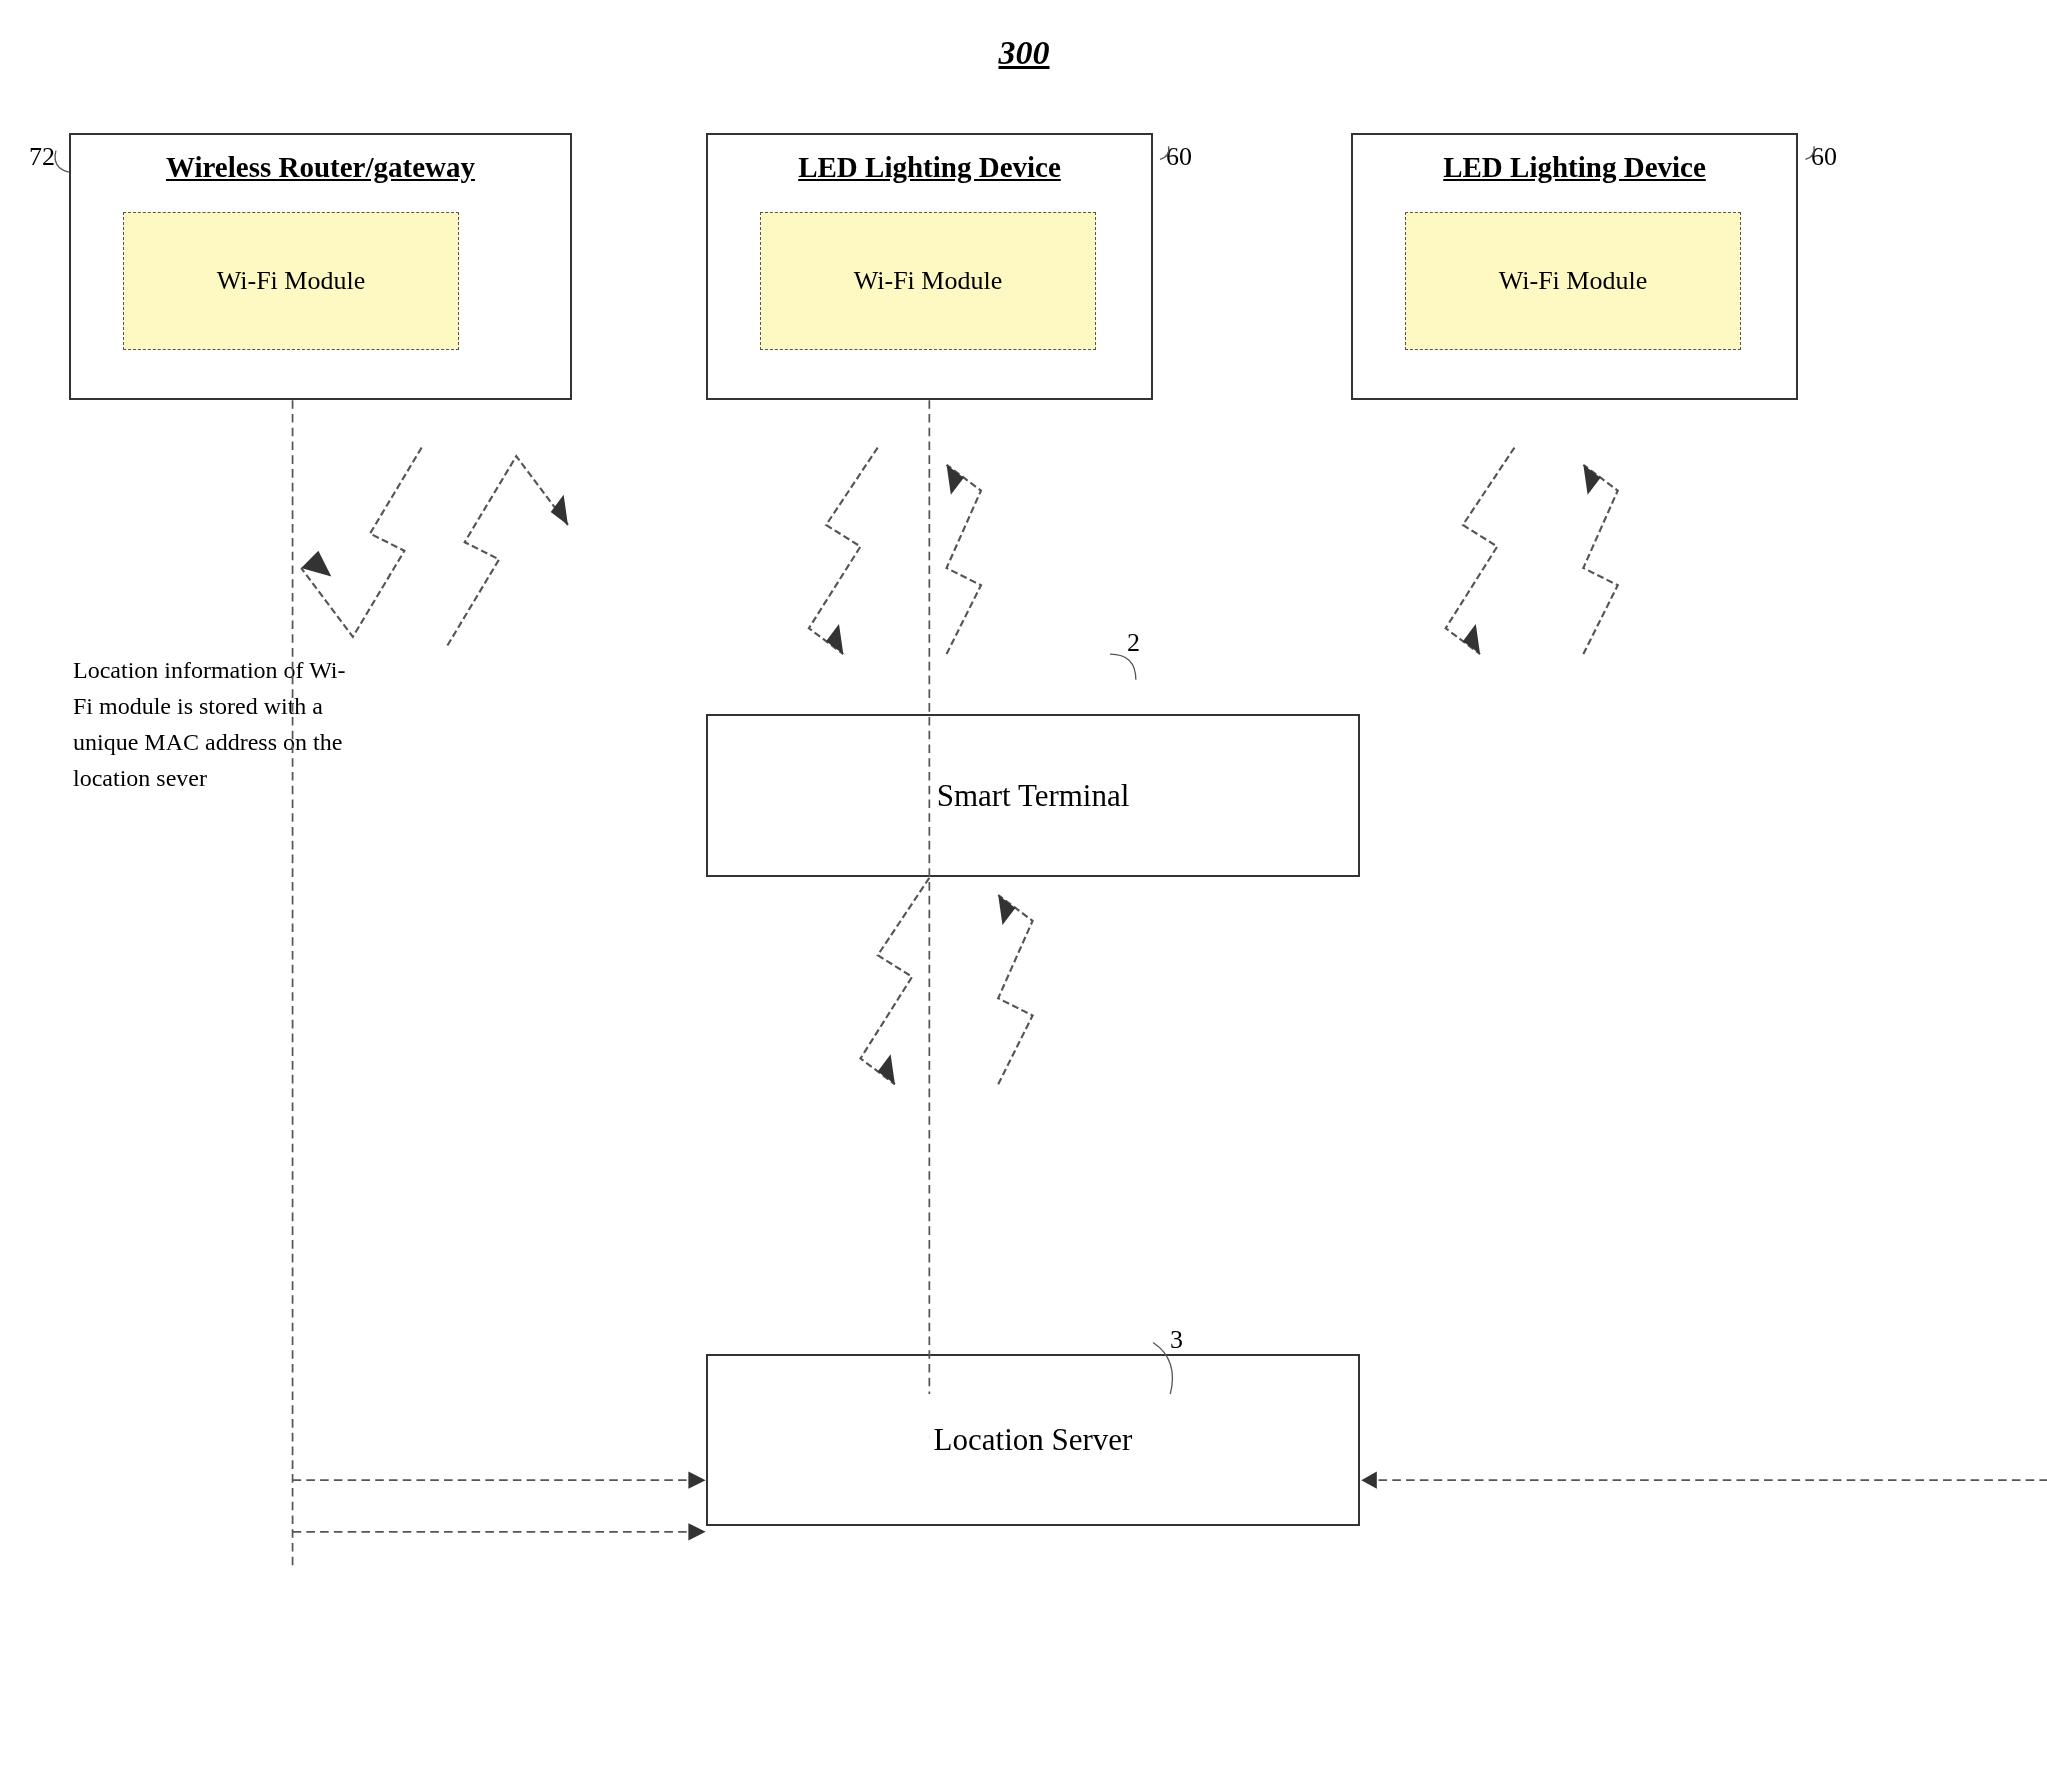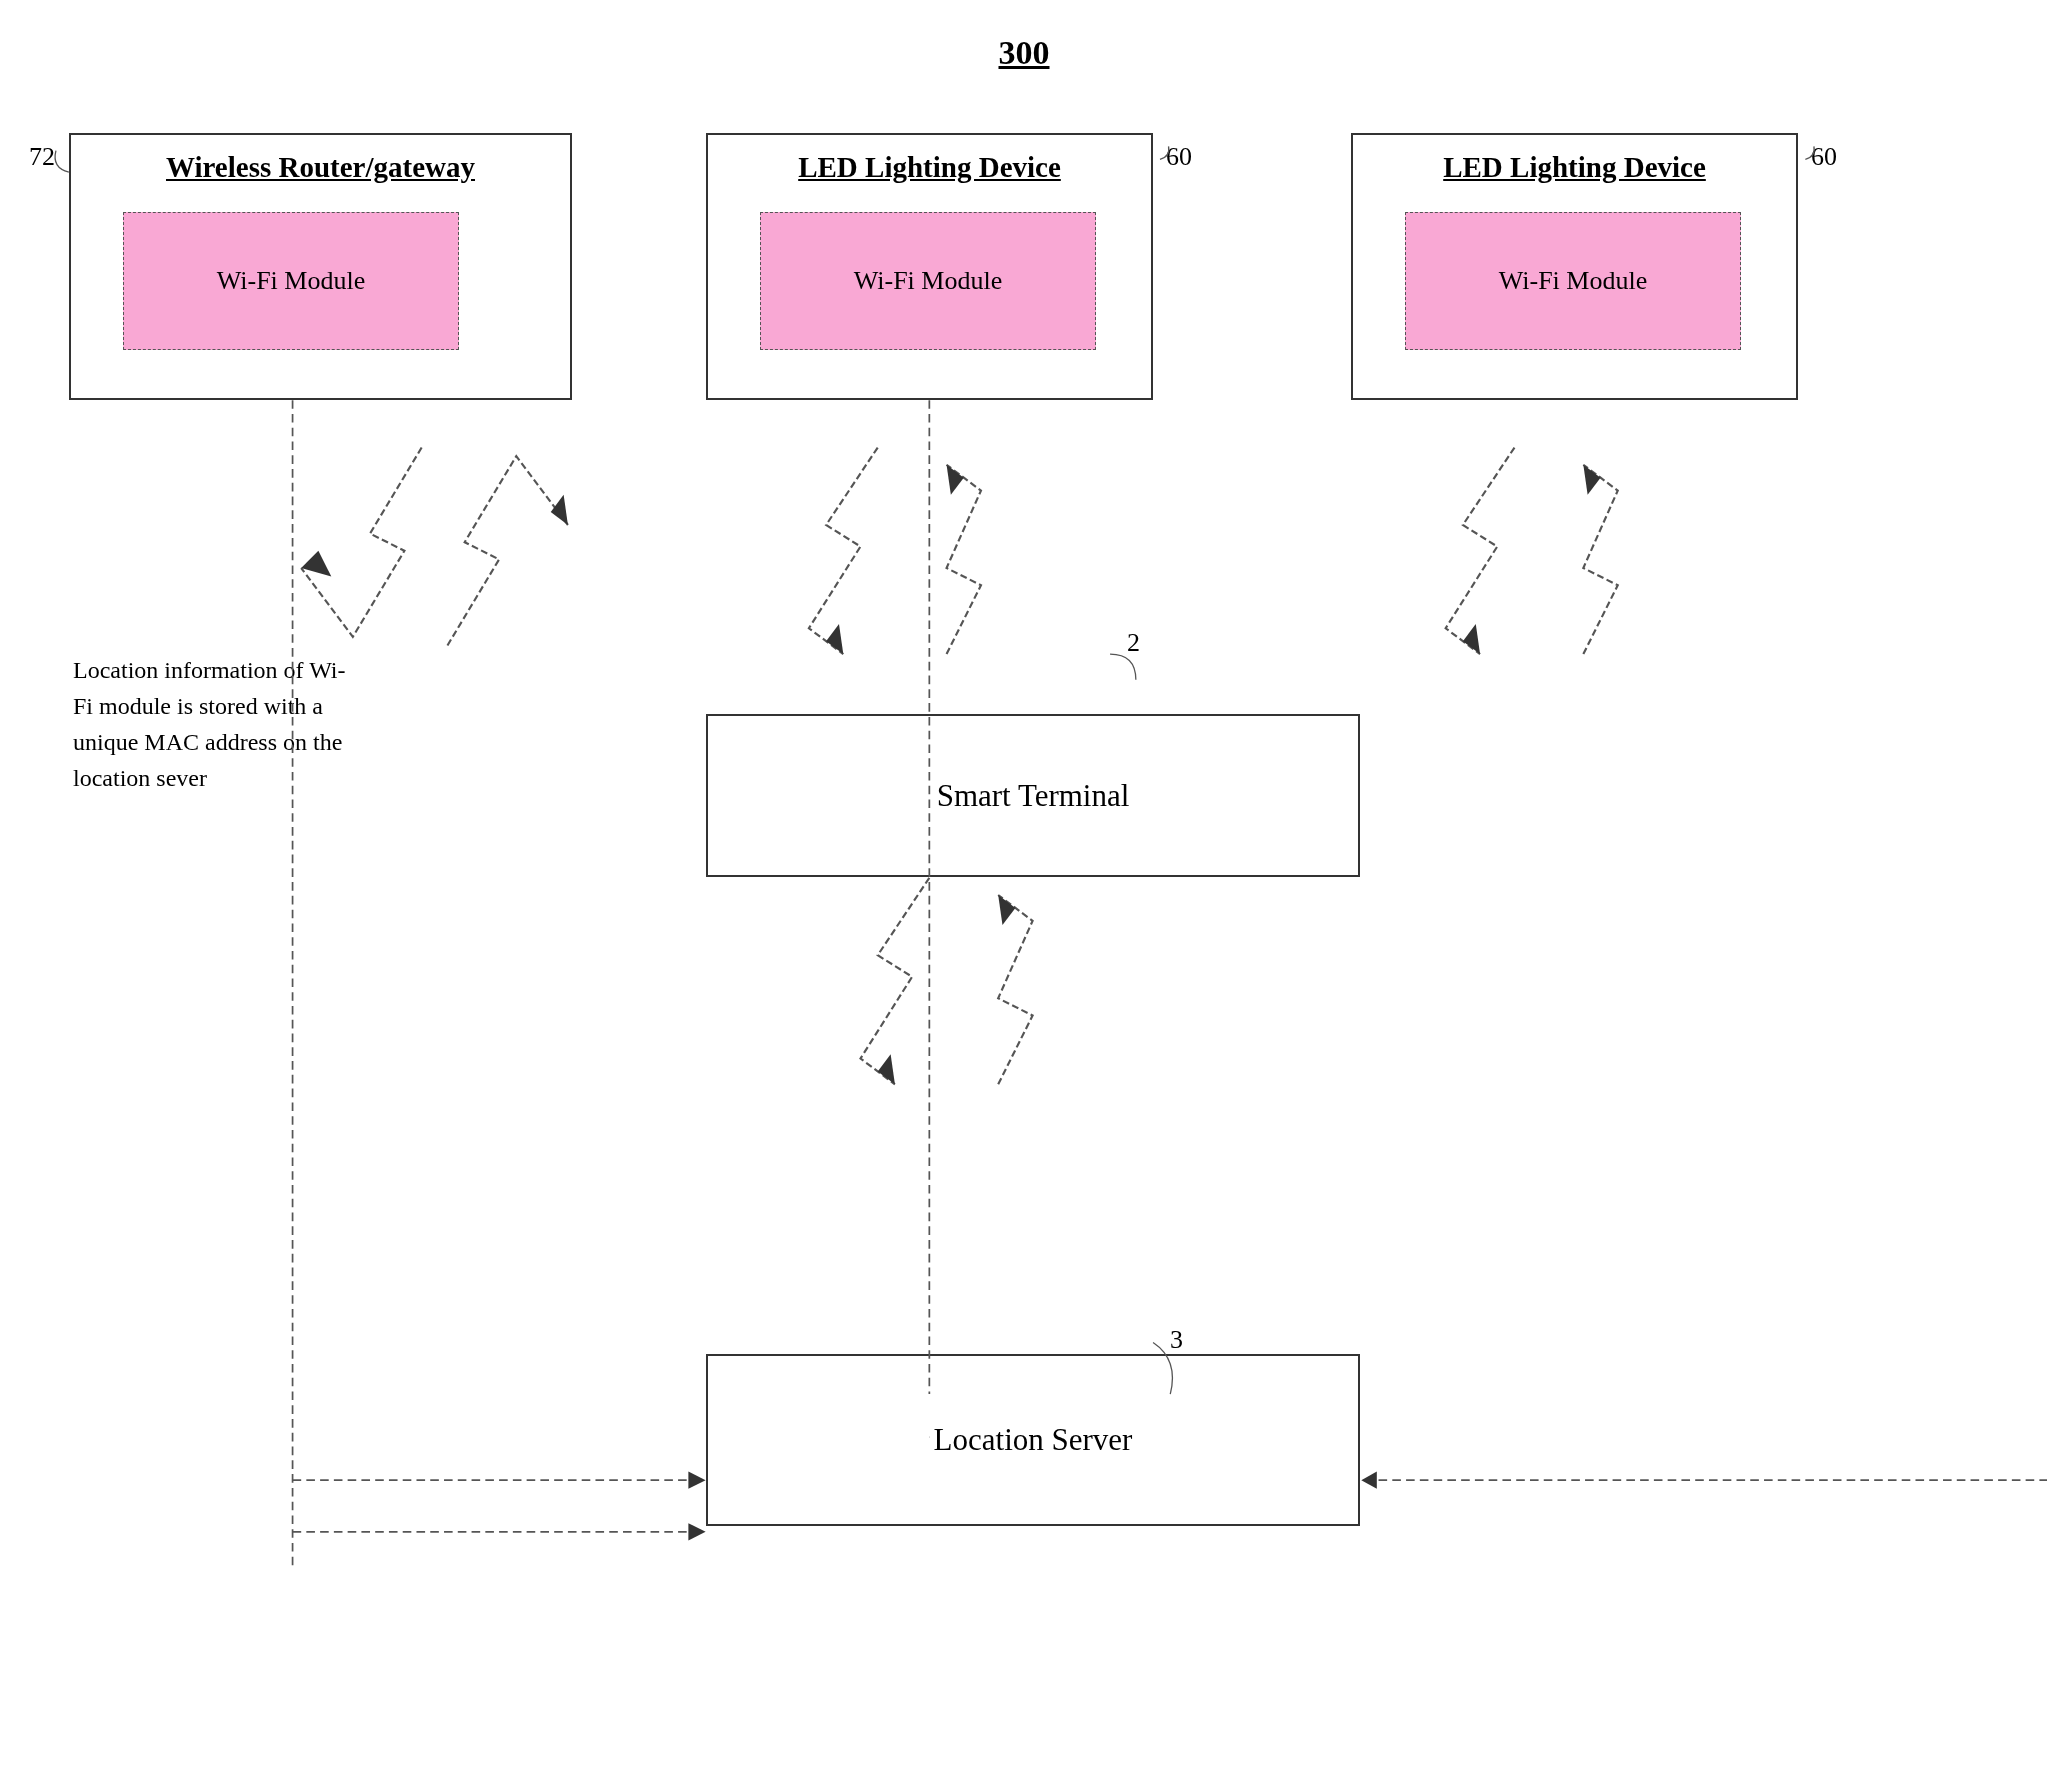--- a/index.html
+++ b/index.html
@@ -21,20 +21,21 @@
 
     
     .fig-number {
       position: absolute;
       top: 34px;
       left: 50%;
       transform: translateX(-50%);
       font-size: 34px;
       font-weight: bold;
       text-decoration: underline;
+      font-style: italic;
     }
 
     
     .box {
       position: absolute;
       border: 2.6px solid #333;
       background: #fff;
     }
 
     .box-title {
@@ -44,21 +45,21 @@
       text-decoration: underline;
       top: 15.5px;
       left: 50%;
       transform: translateX(-50%);
       white-space: nowrap;
     }
 
     .inner-box {
       position: absolute;
       border: 1.7px dashed #555;
-      background: #f9a8d4;
+      background: #fef9c3;
     }
 
     .inner-box-label {
       position: absolute;
       font-size: 26px;
       top: 50%;
       left: 50%;
       transform: translate(-50%, -50%);
       white-space: nowrap;
     }

